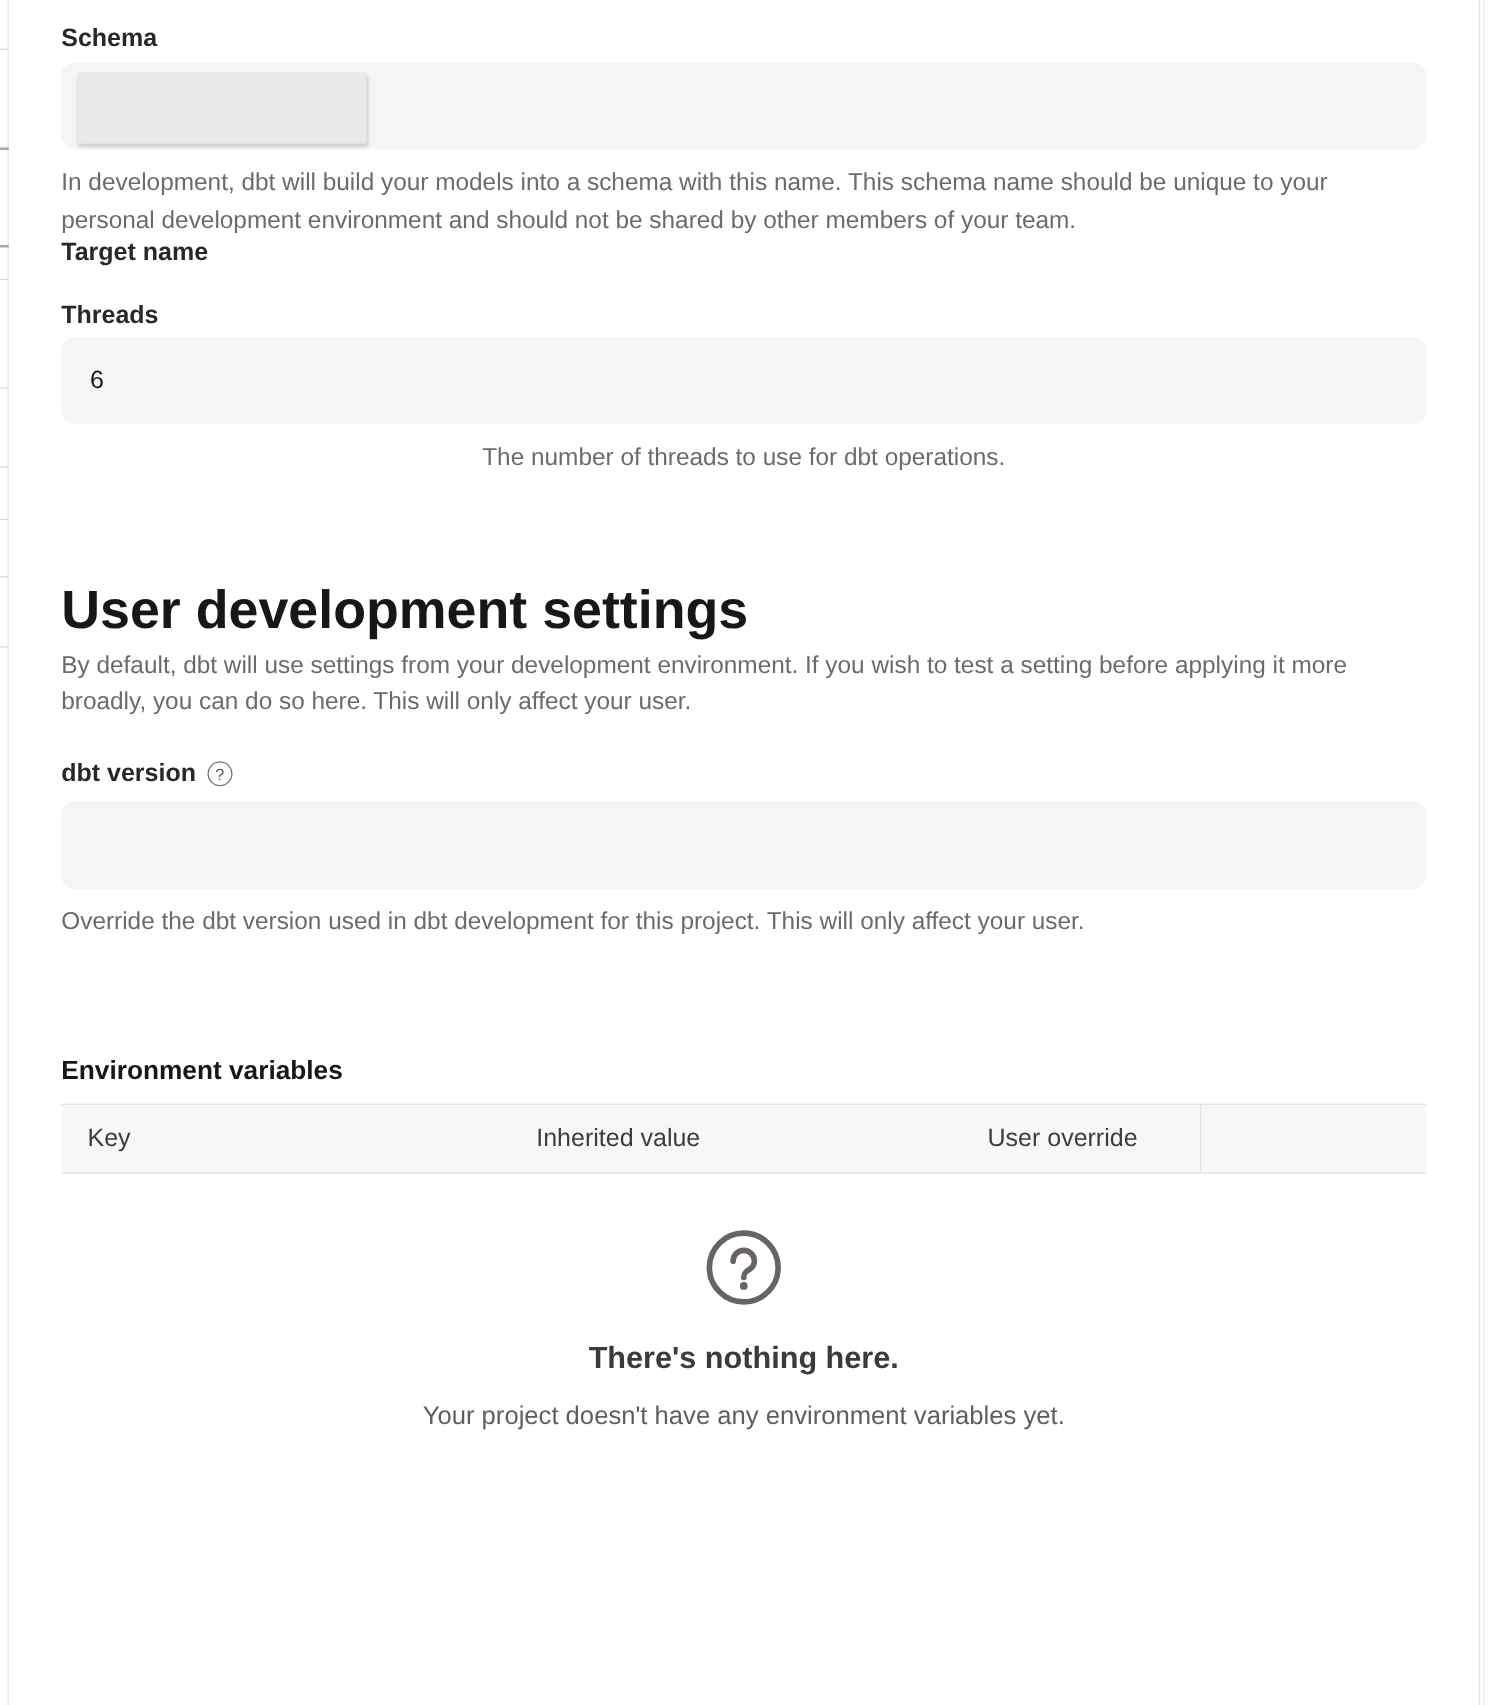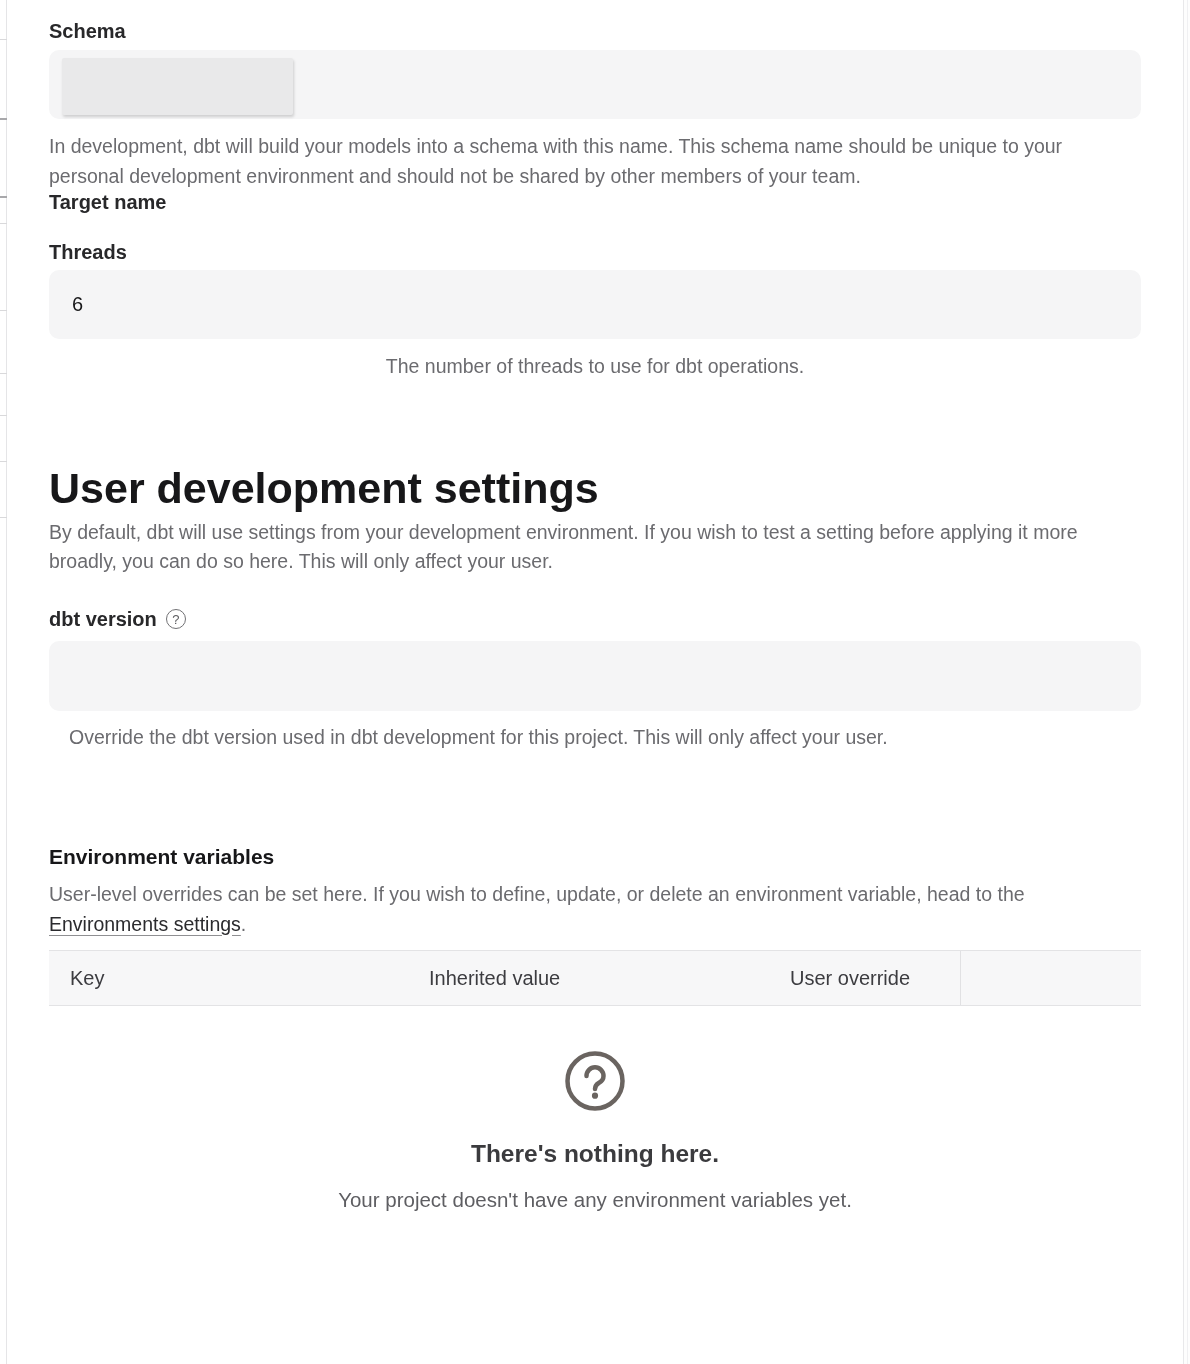--- a/index.html
+++ b/index.html
@@ -33,21 +33,21 @@
   .inp-threads { margin-top:6px; }
   .inp-dbtver { margin-top:10px; height:70px; }
 
   .skeleton { position:absolute; left:13px; top:8px; width:231px; height:57px;
     background:#e9e9ea; border-radius:2px;
     box-shadow:1px 2px 3px rgba(0,0,0,0.16); }
 
   .para { font-size:19.5px; line-height:29.5px; color:#6b6b6f; }
   .desc-schema { margin-top:13px; }
   .desc-threads { margin-top:13px;text-align:center; }
-  .desc-dbtver { margin-top:12px;margin-left:20px; }
+  .desc-dbtver { margin-top:12px; }
 
   .h-large { margin-top:88px; font-size:43px; line-height:37px; font-weight:700; color:#171719; }
   .para-userdev { margin-top:11px; }
 
   .lbl-dbtver-row { margin-top:31px; display:flex; align-items:center; gap:9px; height:23px; }
   .help-icon { display:inline-flex; align-items:center; justify-content:center;
     width:20px; height:20px; border:1.5px solid #717174; border-radius:50%;
     font-size:13px; line-height:1; color:#5c5c5f; font-weight:400; cursor:pointer; }
 
   .h-medium { margin-top:89px; font-size:21px; line-height:31px; font-weight:700; color:#171719; }
@@ -102,23 +102,20 @@
   <div class="para para-userdev">By default, dbt will use settings from your development environment. If you wish to test a setting before applying it more broadly, you can do so here. This will only affect your user.</div>
 
   <div class="lbl-dbtver-row">
     <span class="field-label">dbt version</span>
     <span class="help-icon">?</span>
   </div>
   <input class="text-input inp-dbtver" type="text" value="" style="">
   <div class="para desc-dbtver">Override the dbt version used in dbt development for this project. This will only affect your user.</div>
 
   <h2 class="h-medium">Environment variables</h2>
-  <div class="para para-envvars">
-    <span>User-level overrides can be set here. If you wish to define, update, or delete an environment variable, head to the </span><span class="env-link">Environments settings</span><span>.</span>
-  </div>
 
   <div class="env-table-header">
     <div class="col col-key">Key</div>
     <div class="col col-inherited">Inherited value</div>
     <div class="col col-override">User override</div>
     <div class="col col-actions"></div>
   </div>
 
   <div class="empty-state">
     <svg class="empty-icon" viewBox="0 0 62 62">

